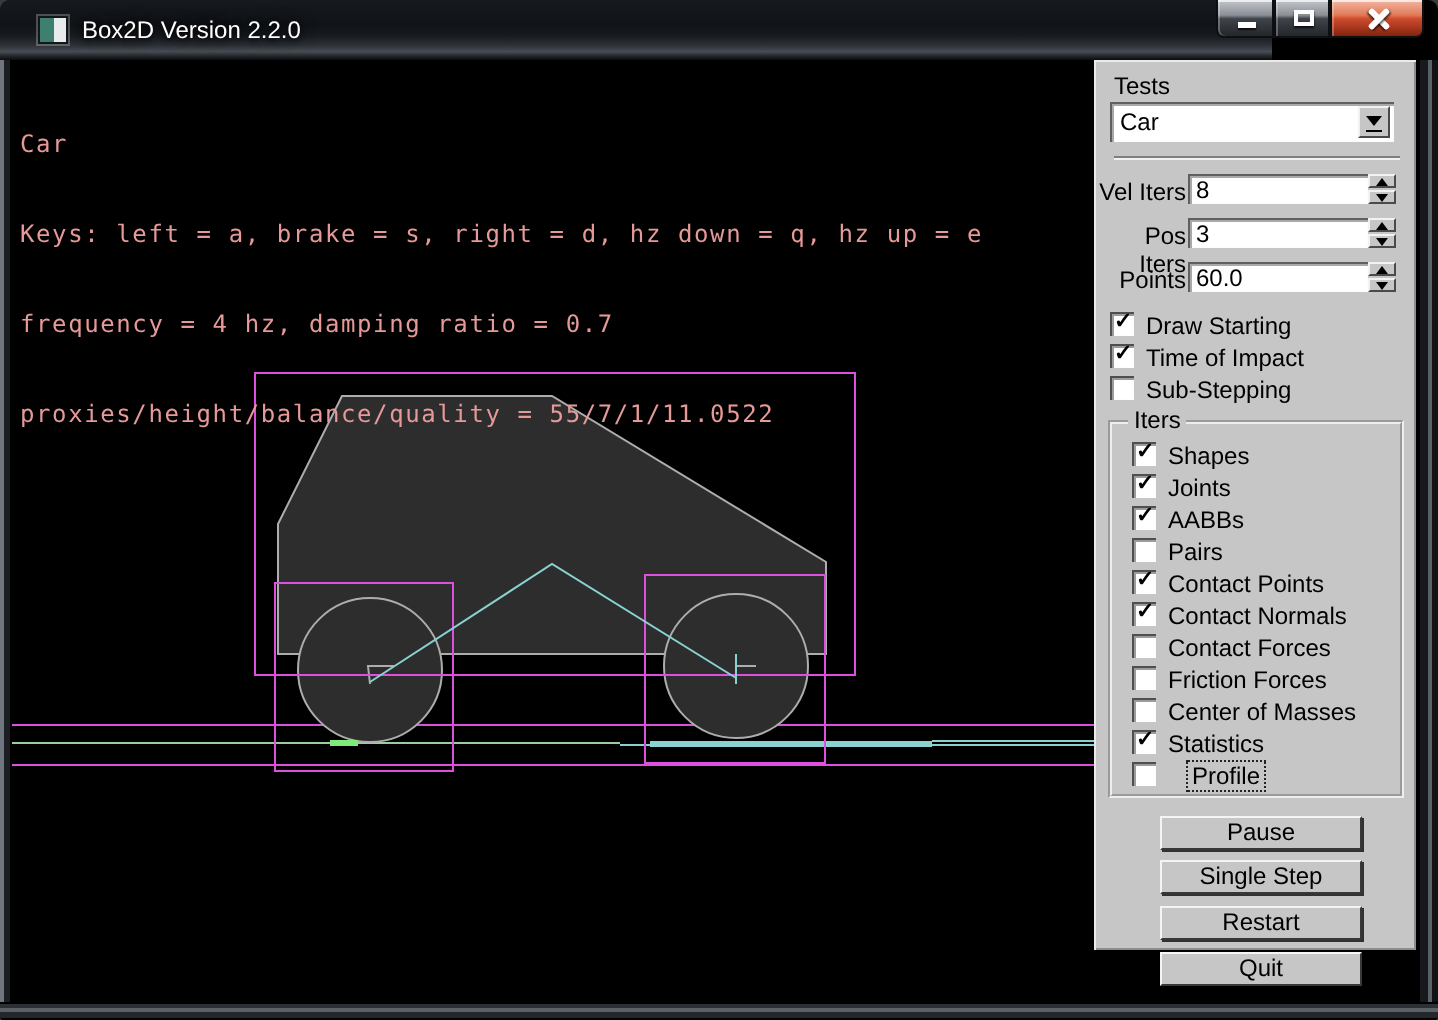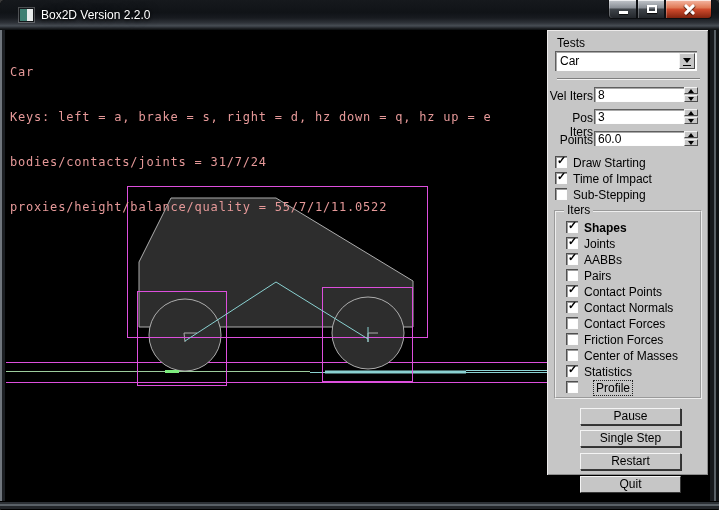--- a/index.html
+++ b/index.html
@@ -5,21 +5,21 @@
   html,body { margin:0; padding:0; background:#3a3a3a; }
   * { box-sizing:border-box; }
   .window {
     position:relative; width:719px; height:510px;
     font-family:"Liberation Sans", sans-serif;
     background:#000; border-radius:5px 5px 2px 2px; overflow:hidden;
     user-select:none;
   }
   
   .titlebar {
-    position:absolute; left:0; top:0; width:719px; height:30px;
+    position:absolute; left:0; top:0; width:636px; height:30px;
     background:linear-gradient(to bottom,#16191d 0%,#101317 42%,#181b20 60%,#2e3238 76%,#474d54 86%,#212428 94%,#0a0c0e 100%);
   }
   .app-icon {
     position:absolute; left:19px; top:8px; width:15px; height:14px;
     background:linear-gradient(to right,#3e7f72 0 7px,#e8ecec 7px 13px,#9aa3a8 13px);
     border:1px solid #14171a; box-shadow:0 0 0 1px rgba(255,255,255,.25);
   }
   .title-text { position:absolute; left:41px; top:8px; color:#fff; font-size:12px; text-shadow:0 1px 3px #000, 0 0 8px rgba(0,0,0,.8); }
   .capbtns { position:absolute; left:608px; top:0; height:19px; display:flex; }
   .capbtn {
@@ -137,21 +137,21 @@
       <rect class="aabb" x="316.5" y="257.5" width="90" height="94"></rect>
 
       <polyline class="jointl" points="179,311 270,252 362,309"></polyline>
       <line class="jointl" x1="362" y1="297" x2="362" y2="312"></line>
 
       <line x1="159" y1="341.5" x2="173" y2="341.5" stroke="var(--contact-add,#7dec7d)" stroke-width="3"></line>
     </svg>
     <div class="info">
       <div>Car</div>
       <div>Keys: left = a, brake = s, right = d, hz down = q, hz up = e</div>
-      <div>bodies/contacts/joints = 31/7/24</div>
+      <div>frequency = 4 hz, damping ratio = 0.7</div>
       <div>proxies/height/balance/quality = 55/7/1/11.0522</div>
     </div>
   </div>
 
   <div class="panel">
 
     <div class="abs" style="left:10px; top:6px;">Tests</div>
 
     <div class="abs sunken dropdown">
       <span class="dd-text">Car</span>
@@ -208,21 +208,21 @@
         <span class="mark"></span>
       </div>
     <div class="abs cb-label" style="left:26px; top:158px;text-align:center;">Sub-Stepping</div>
 
     <div class="abs group"></div>
     <div class="abs group-label">Iters</div>
 
     <div class="abs cb" style="left:19px; top:191px;">
         <span class="mark">✓</span>
       </div>
-    <div class="abs cb-label" style="left:37px; top:191px;font-weight:bold;">Shapes</div>
+    <div class="abs cb-label" style="left:37px; top:191px;">Shapes</div>
     <div class="abs cb" style="left:19px; top:207px;">
         <span class="mark">✓</span>
       </div>
     <div class="abs cb-label" style="left:37px; top:207px;">Joints</div>
     <div class="abs cb" style="left:19px; top:223px;">
         <span class="mark">✓</span>
       </div>
     <div class="abs cb-label" style="left:37px; top:223px;">AABBs</div>
     <div class="abs cb" style="left:19px; top:239px;">
         <span class="mark"></span>

